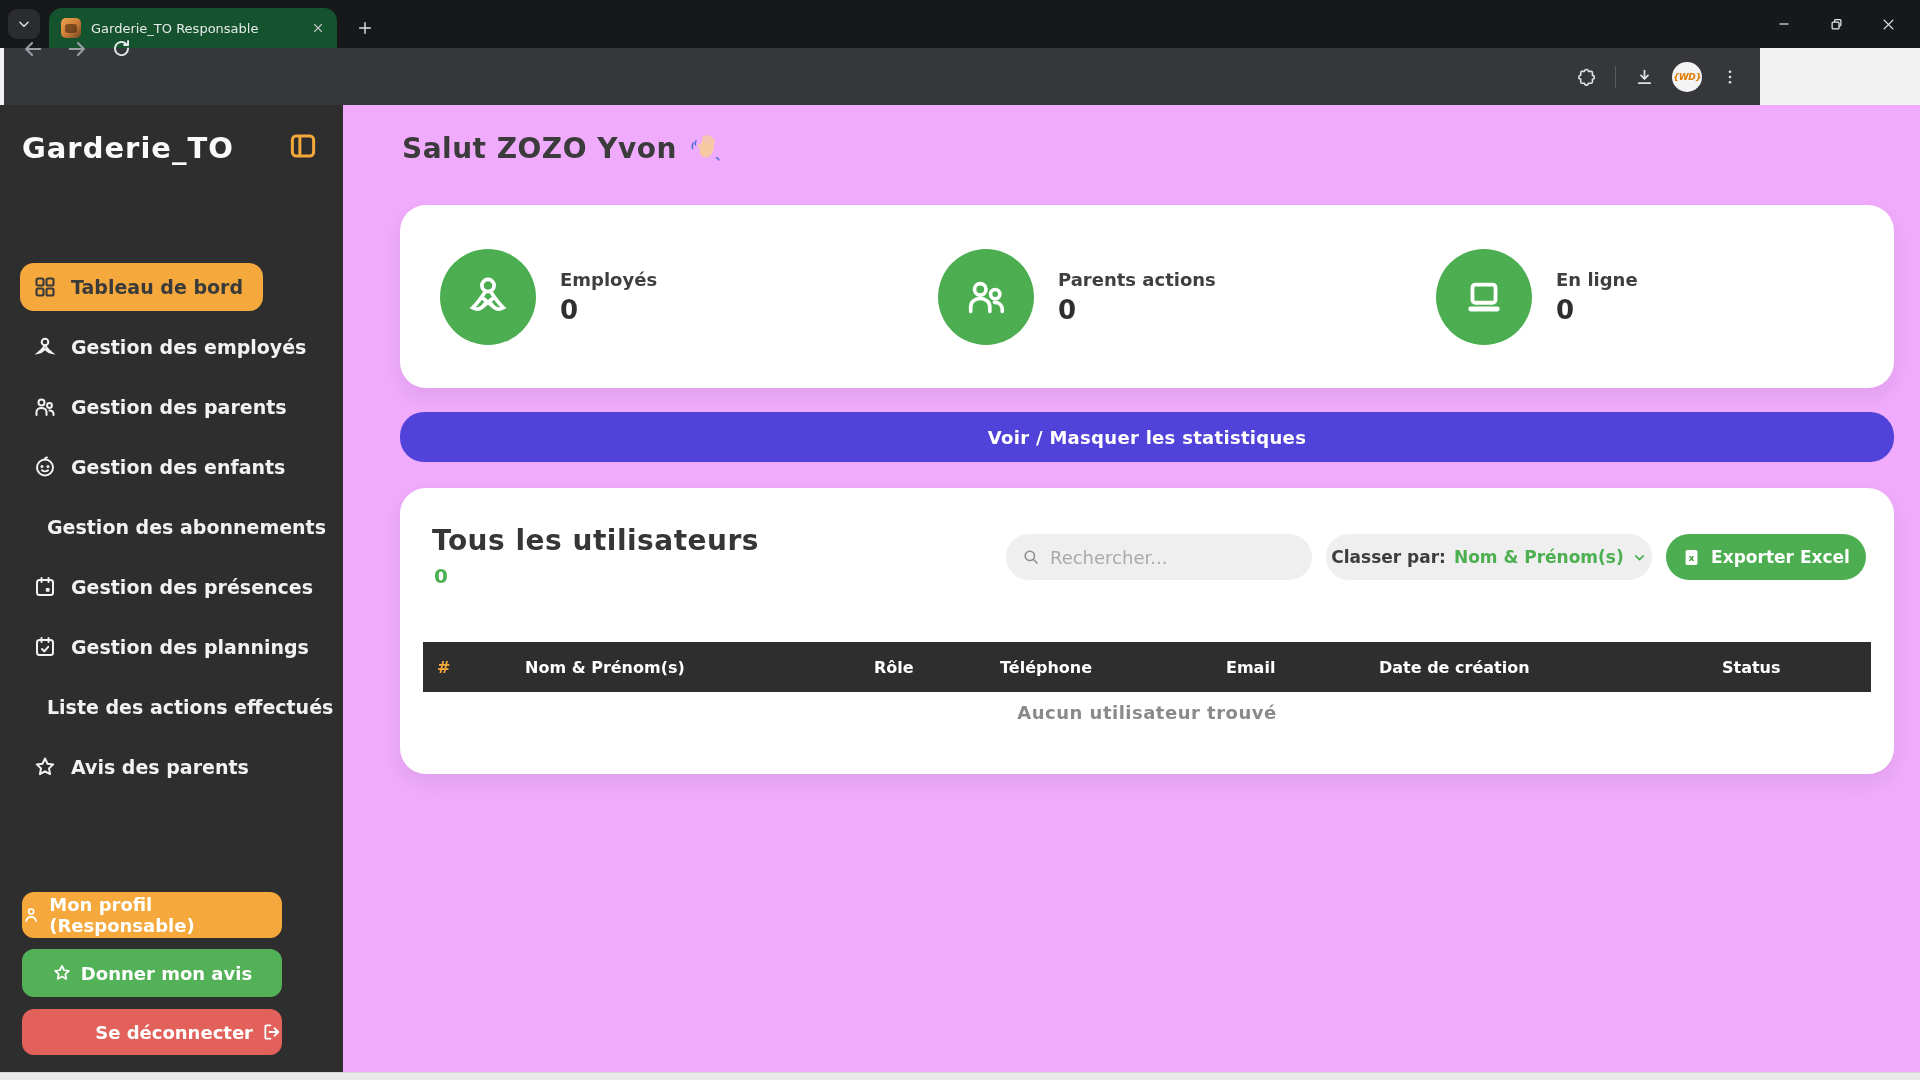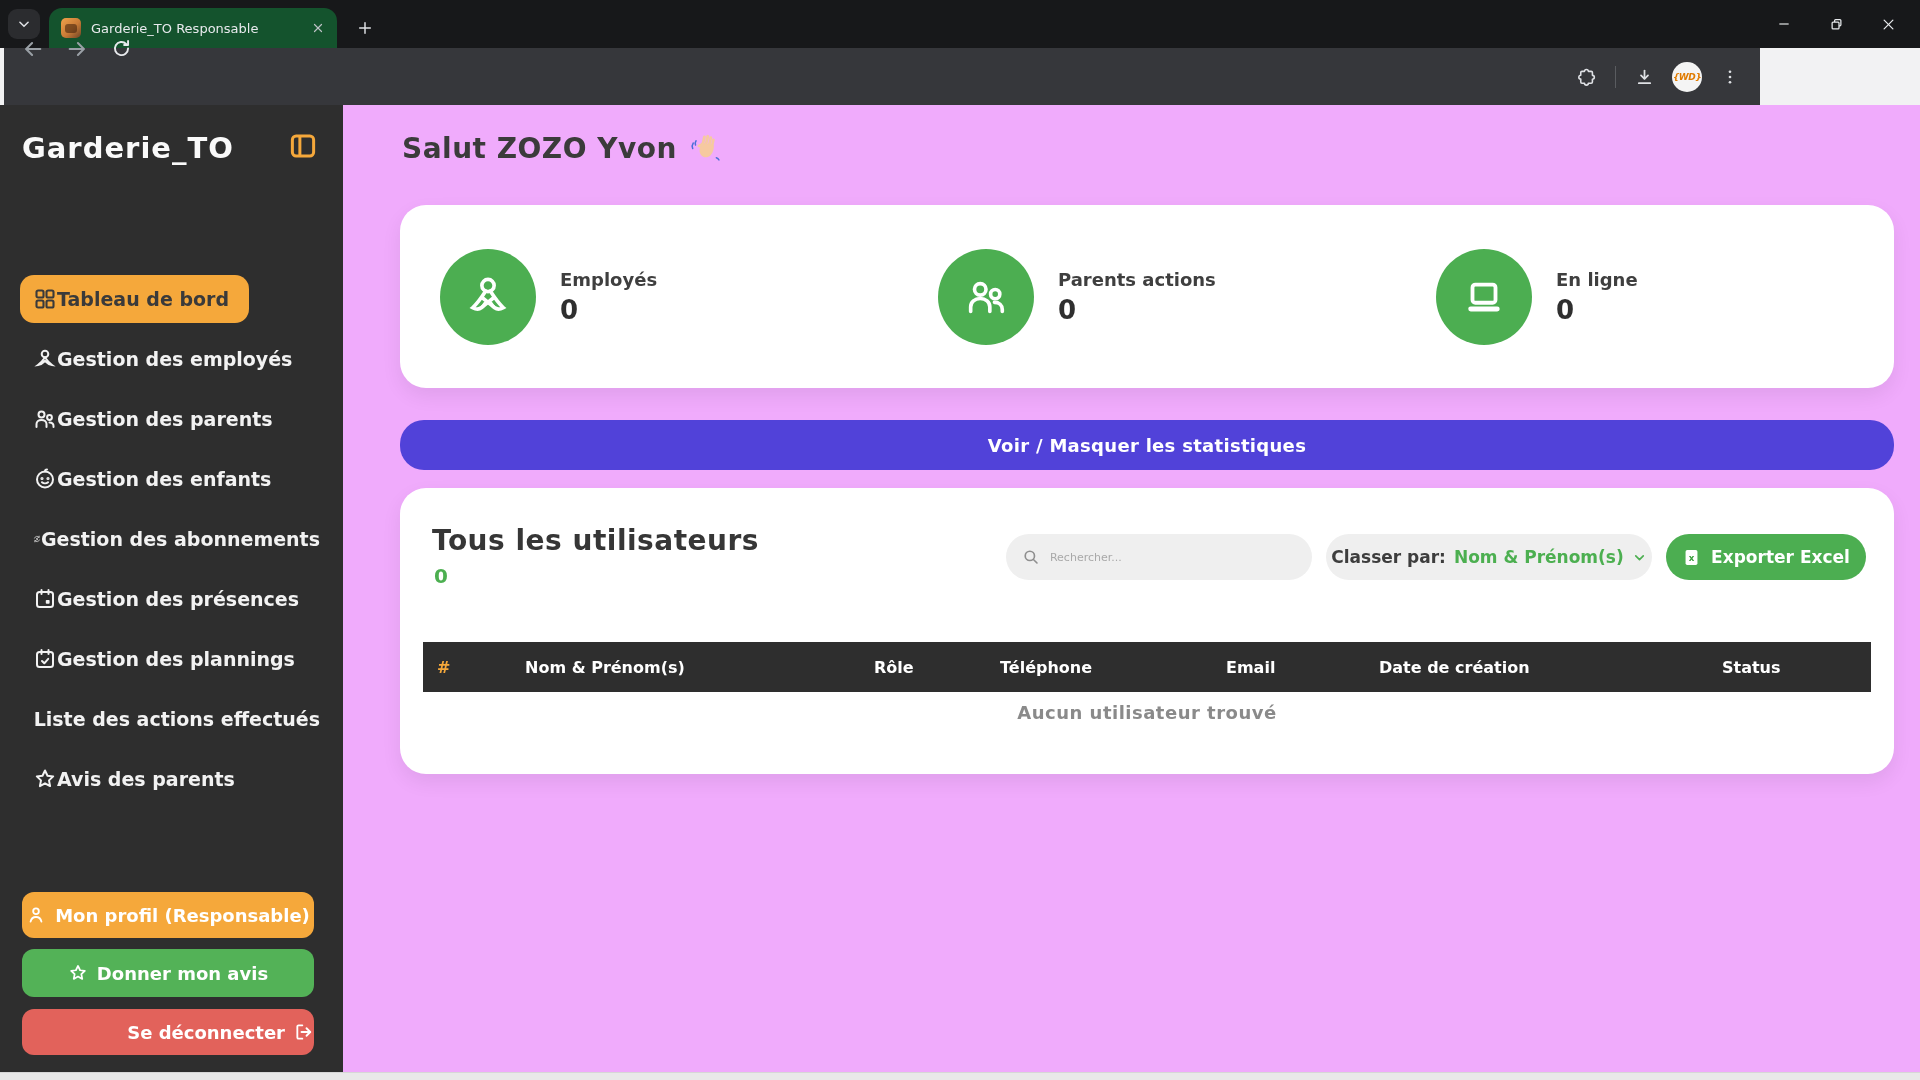--- a/index.html
+++ b/index.html
@@ -28,46 +28,46 @@
   .pill-ico { display:flex; align-items:center; justify-content:center; width:32px; height:32px; }
   .tb-right { position:absolute; right:14px; top:57px; transform:translateY(-50%); display:flex; align-items:center; gap:12px; margin-top:-28px; }
   .sep { width:1px; height:22px; background:#5a5c60; }
   .avatar { width:30px; height:30px; border-radius:50%; background:#f4f4f4; display:flex; align-items:center; justify-content:center; font-size:9px; font-weight:bold; color:#e07b00; letter-spacing:-0.5px; }
 
   
   .sidebar { position:absolute; left:0; top:105px; width:343px; height:967px; background:#2e2e2e; }
   .brand { position:absolute; left:22px; top:26px; color:#fafafa; font-size:29px; font-weight:bold; letter-spacing:1px; }
   .collapse-btn { position:absolute; left:286px; top:24px; width:34px; height:34px; display:flex; align-items:center; justify-content:center; }
   .nav { position:absolute; left:0; top:158px; width:343px; }
-  .nav-item { display:flex; align-items:center; margin:12px 0 12px 20px; padding:12px 20px 12px 13px; border-radius:14px; color:#f2f2f2; width:max-content; max-width:320px; }
+  .nav-item { display:flex; align-items:center; gap:14px; margin:0 0 12px 20px; padding:12px 20px 12px 13px; border-radius:14px; color:#f2f2f2; width:max-content; max-width:320px; }
   .nav-item .nlabel { font-size:19px; font-weight:600; white-space:nowrap; }
   .nav-item.active { background:#f5a83b; color:#3a3a3a; }
-  .side-btn { position:absolute; left:22px; width:292px; height:46px; border-radius:12px; display:flex; align-items:center; justify-content:center; gap:9px; color:#fff; font-size:18px; font-weight:bold; }
+  .side-btn { position:absolute; left:22px; width:260px; height:46px; border-radius:12px; display:flex; align-items:center; justify-content:center; gap:9px; color:#fff; font-size:18px; font-weight:bold; }
   .btn-profile { top:787px; background:#f5a83b; }
   .btn-feedback { top:844px; background:#53b257; height:48px; }
   .btn-logout { top:904px; background:#e2625b;justify-content:flex-end; }
 
   
   .main { position:absolute; left:343px; top:105px; width:1577px; height:967px; background:#f0abfc; }
   .greeting { position:absolute; left:59px; top:27px; display:flex; align-items:center; gap:12px; font-size:28px; font-weight:bold; color:#3b3b3b; letter-spacing:.5px; }
 
   .stats-card { position:absolute; left:57px; top:100px; width:1494px; height:183px; background:#fff; border-radius:26px; box-shadow:0 8px 20px rgba(0,0,0,.07); display:flex; align-items:center; }
   .stat { flex:1; display:flex; align-items:center; gap:24px; padding-left:40px; }
   .stat-circle { width:96px; height:96px; border-radius:50%; background:#4cae51; display:flex; align-items:center; justify-content:center; flex:none; }
   .stat-label { font-size:18px; font-weight:bold; color:#3f3f3f; }
   .stat-value { font-size:26px; font-weight:bold; color:#2f2f2f; margin-top:5px; }
 
-  .toggle-stats { position:absolute; left:57px; top:307px; width:1494px; height:50px; border-radius:24px; background:#5142d9; color:#fff; font-size:18px; font-weight:bold; display:flex; align-items:center; justify-content:center; letter-spacing:.3px;margin-top:8px; }
+  .toggle-stats { position:absolute; left:57px; top:307px; width:1494px; height:50px; border-radius:24px; background:#5142d9; color:#fff; font-size:18px; font-weight:bold; display:flex; align-items:center; justify-content:center; letter-spacing:.3px; }
 
   .users-card { position:absolute; left:57px; top:383px; width:1494px; height:286px; background:#fff; border-radius:26px; box-shadow:0 8px 20px rgba(0,0,0,.07); }
   .users-title { position:absolute; left:32px; top:36px; font-size:28px; font-weight:bold; color:#363636; letter-spacing:.5px; }
   .users-count { position:absolute; left:34px; top:76px; font-size:20px; font-weight:bold; color:#4caf50; }
   .card-controls { position:absolute; top:46px; right:28px; display:flex; align-items:center; gap:14px; }
   .search-pill { width:306px; height:46px; border-radius:23px; background:#efefef; display:flex; align-items:center; padding:0 16px; gap:10px; }
-  .search-pill input { border:none; outline:none; background:transparent; font-family:inherit; font-size:11px; color:#555; width:100%; }
+  .search-pill input { border:none; outline:none; background:transparent; font-family:inherit; font-size:18px; color:#555; width:100%; }
   .search-pill input::placeholder { color:#a9a9a9; }
   .sort-pill { width:326px; height:46px; border-radius:23px; background:#efefef; display:flex; align-items:center; justify-content:center; gap:8px; font-size:17px; }
   .sort-label { color:#3d3d3d; font-weight:bold; }
   .sort-value { color:#4caf50; font-weight:bold; }
   .export-btn { width:200px; height:46px; border-radius:23px; background:#4cae51; color:#fff; display:flex; align-items:center; justify-content:center; gap:10px; font-size:17px; font-weight:bold; }
   .table-head { position:absolute; left:23px; top:154px; width:1448px; height:50px; background:#2e2e2e; display:grid; grid-template-columns:88px 349px 126px 226px 153px 343px 1fr; align-items:center; padding-left:14px; }
   .th { color:#fff; font-size:16px; font-weight:bold; white-space:nowrap; }
   .th.num { color:#f5a83b; }
   .empty-msg { position:absolute; left:23px; top:214px; width:1448px; text-align:center; font-size:18px; font-weight:600; color:#8a8a8a; letter-spacing:.5px; }
 

